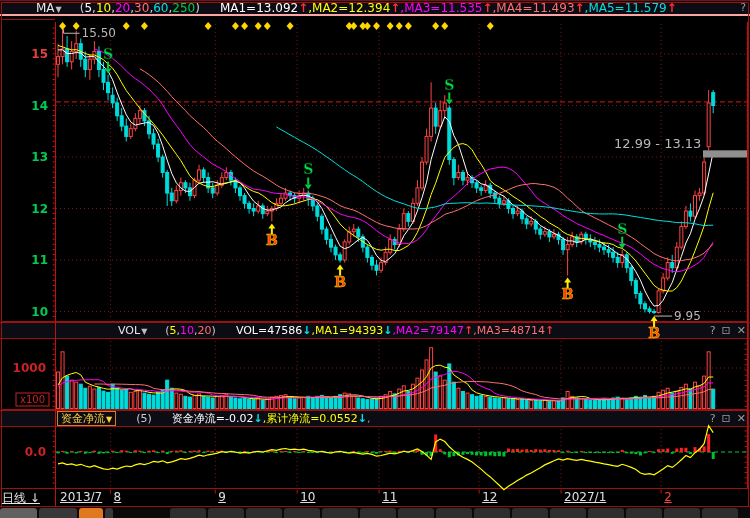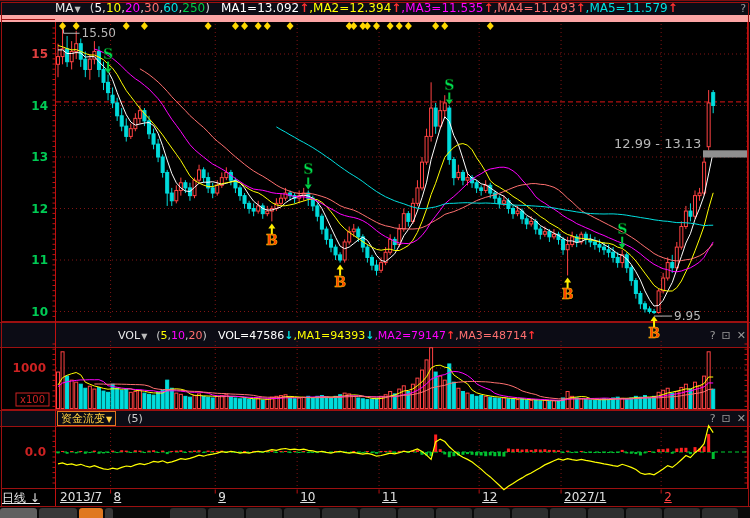--- a/index.html
+++ b/index.html
@@ -1,28 +1,28 @@
 <!DOCTYPE html>
 <html><head>
 <meta charset="utf-8">
 <style>
   html,body{margin:0;padding:0;background:#000;}
   #app{position:relative;width:750px;height:518px;background:#000;overflow:hidden;
        font-family:"DejaVu Sans","Liberation Sans",sans-serif;}
   .hdr{position:absolute;left:0;width:750px;display:flex;align-items:center;
        background:#0c0c15;color:#ccc;white-space:nowrap;}
-  #main-hdr{top:0;height:22px;font-size:12px;padding-left:55px;box-sizing:border-box;
-            border-top:1px solid #7d0f0f;border-bottom:7px solid #fca5a5;}
-  #vol-hdr{top:322px;height:26px;font-size:11px;padding-left:118px;box-sizing:border-box;
+  #main-hdr{top:0;height:16px;font-size:12px;padding-left:36px;box-sizing:border-box;
+            border-top:1px solid #7d0f0f;border-bottom:2px solid #fca5a5;}
+  #vol-hdr{top:322px;height:17px;font-size:11px;padding-left:118px;box-sizing:border-box;
            border-top:1px solid #9c1010;border-bottom:1px solid #9c1010;}
   #flow-hdr{top:410px;height:17px;font-size:11px;padding-left:57px;box-sizing:border-box;
             border-top:1px solid #9c1010;border-bottom:1px solid #9c1010;}
   .ind{color:#e8e8e8;cursor:pointer;margin-right:4px;}
   .dd{font-size:8px;color:#bbb;margin-left:1px;}
-  .seg{margin:5px;}
+  .seg{margin:14px;}
   .vals{margin-left:6px;}
   .vals span{margin:0;}
   .arrow{font-weight:bold;margin:0 1px;}
   .icons{position:absolute;right:4px;top:0;height:100%;display:flex;align-items:center;
          gap:6px;color:#9a9a9a;font-size:11px;}
   .icons span{cursor:pointer;}
   #flow-name-box{border:1px solid #e07820;color:#ffd040;padding:0 3px;height:13px;
                  line-height:13px;margin-right:6px;cursor:pointer;font-size:11px;}
   #flow-name-box .dd{color:#ffd040;}
   #date-row{position:absolute;top:489px;left:0;width:750px;height:17px;background:#000;
@@ -57,23 +57,24 @@
     <span id="vol-values" class="vals"><span style="color: rgb(255, 255, 255);">VOL=47586</span><span class="arrow" style="color: rgb(0, 229, 229);">↓</span><span style="color: rgb(255, 255, 0);">,MA1=94393</span><span class="arrow" style="color: rgb(0, 229, 229);">↓</span><span style="color: rgb(255, 0, 255);">,MA2=79147</span><span class="arrow" style="color: rgb(255, 50, 50);">↑</span><span style="color: rgb(255, 112, 112);">,MA3=48714</span><span class="arrow" style="color: rgb(255, 50, 50);">↑</span></span>
     <span class="icons">
       <span>?</span>
       <span>⊡</span>
       <span>✕</span>
     </span>
   </div>
 
   <div class="hdr" id="flow-hdr">
     <span id="flow-name-box">
-      <span>资金流变</span><span class="dd">▼</span>
+      <span>资金净流</span><span class="dd">▼</span>
     </span>
     <span class="seg">(5)</span>
+    <span id="flow-values" class="vals"><span style="color: rgb(255, 255, 255);">资金净流=-0.02</span><span class="arrow" style="color: rgb(0, 229, 229);">↓</span><span style="color: rgb(255, 255, 0);">,累计净流=0.0552</span><span class="arrow" style="color: rgb(0, 229, 229);">↓</span><span style="color: rgb(144, 144, 144);">,</span></span>
     <span class="icons">
       <span>?</span>
       <span>⊡</span>
       <span>✕</span>
     </span>
   </div>
 
   <div id="date-row">
     <span id="tf-label">日线 ↓</span>
   <span style="left: 60px; color: rgb(224, 224, 224);">2013/7</span>

